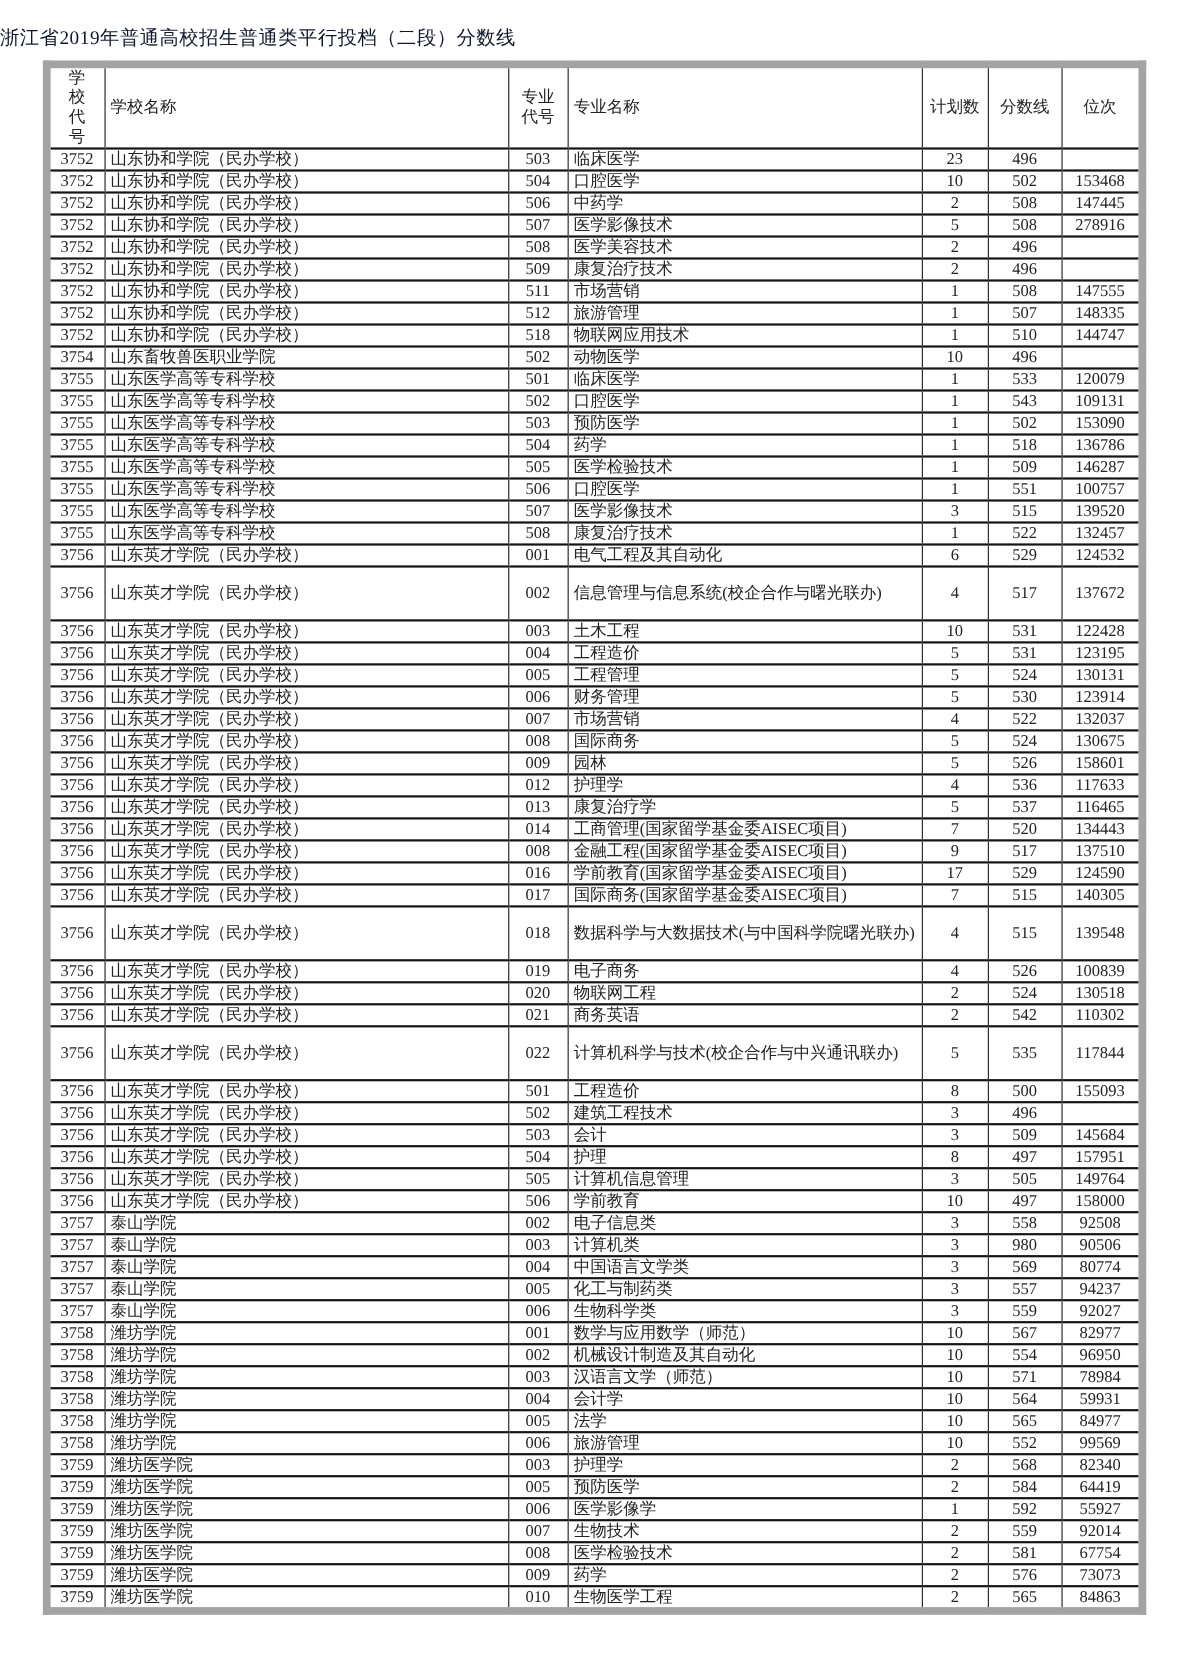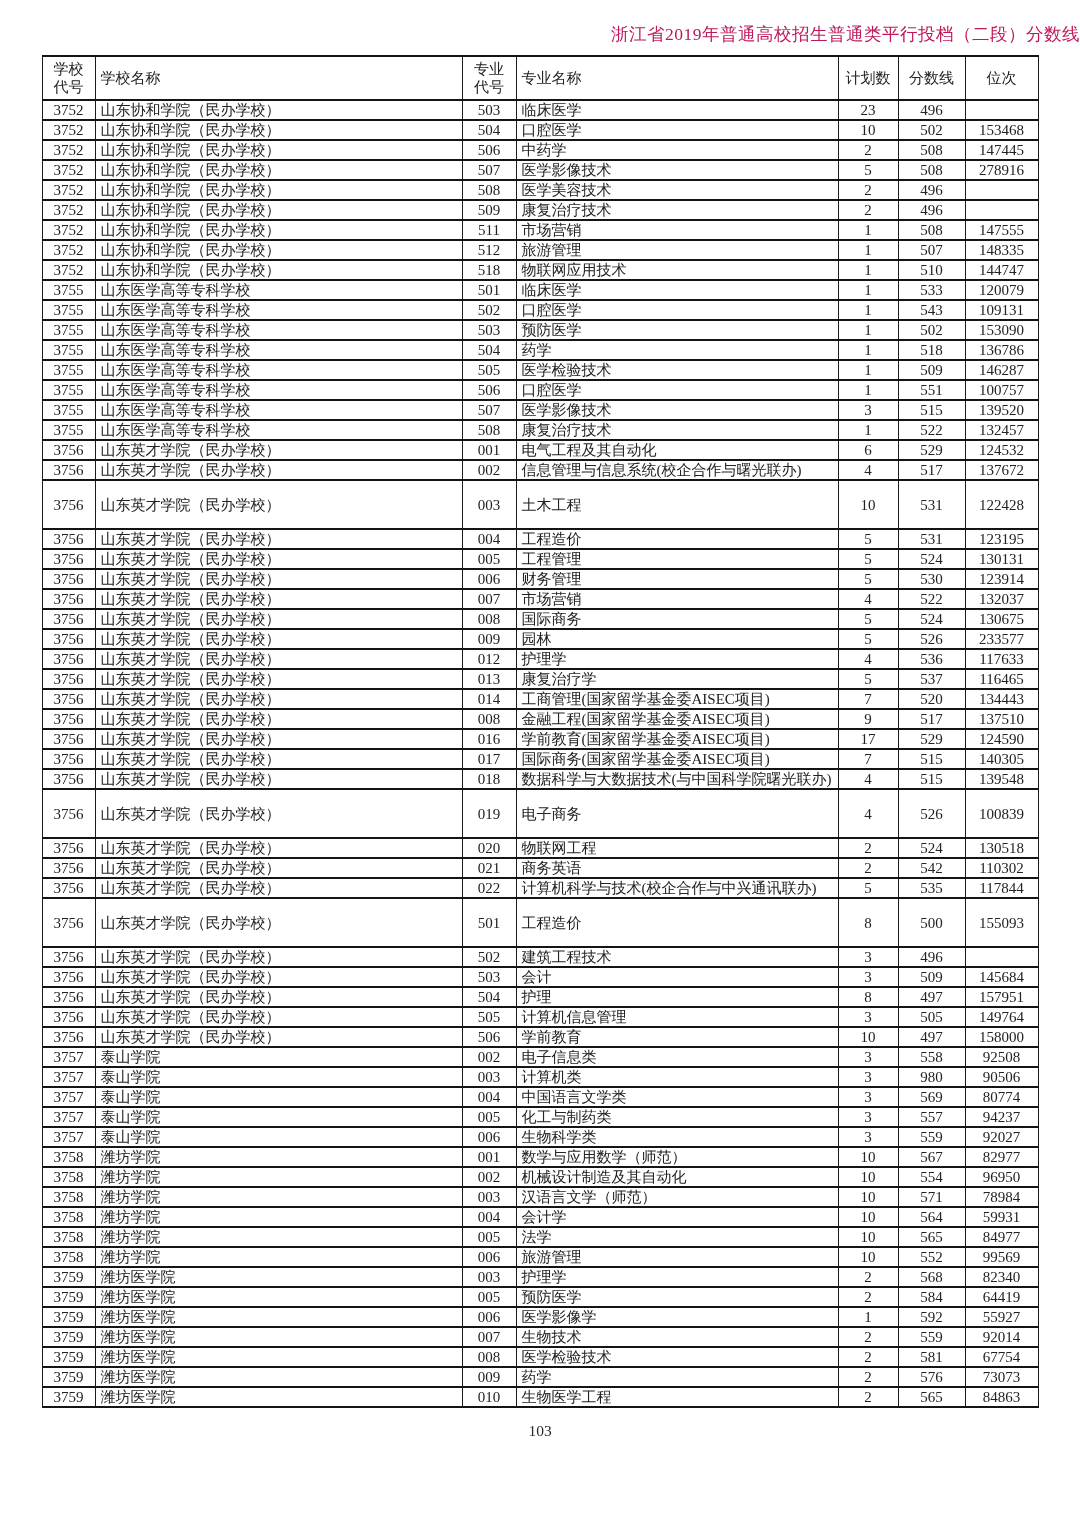--- a/index.html
+++ b/index.html
@@ -6,32 +6,32 @@
   html, body { width: 1080px; }
   body {
     width: 1080px;
     height: 1527px;
     background: #ffffff;
     font-family: "Liberation Serif", "DejaVu Serif", serif;
     color: #1e1e1e;
     position: relative;
   }
   .title {
-    text-align: right;
+    text-align: left;
     padding-top: 22px;
     font-size: 17.5px;
     letter-spacing: 0.5px;
-    color: #be185d;
+    color: #0f172a;
   }
   table.score-table {
     border-collapse: collapse;
     table-layout: fixed;
     width: 996px;
     margin: 9px auto 0;
-    border: 1px solid #a3a3a3;
+    border: 7px solid #a3a3a3;
   }
   .score-table th, .score-table td {
     border-left: 1.5px solid #1a1a1a;
     border-right: 1.5px solid #1a1a1a;
     border-top: 2.5px solid #141414;
     border-bottom: 2.5px solid #141414;
     font-size: 15px;
     font-weight: normal;
     line-height: 1.2;
     padding: 0 5px;
@@ -158,20 +158,29 @@
         <tr>
           <td class="col0">3752</td>
           <td class="col1">山东协和学院（民办学校）</td>
           <td class="col2">518</td>
           <td class="col3">物联网应用技术</td>
           <td class="col4">1</td>
           <td class="col5">510</td>
           <td class="col6">144747</td>
         </tr>
         <tr>
+          <td class="col0">3754</td>
+          <td class="col1">山东畜牧兽医职业学院</td>
+          <td class="col2">502</td>
+          <td class="col3">动物医学</td>
+          <td class="col4">10</td>
+          <td class="col5">496</td>
+          <td class="col6"></td>
+        </tr>
+        <tr>
           <td class="col0">3755</td>
           <td class="col1">山东医学高等专科学校</td>
           <td class="col2">501</td>
           <td class="col3">临床医学</td>
           <td class="col4">1</td>
           <td class="col5">533</td>
           <td class="col6">120079</td>
         </tr>
         <tr>
           <td class="col0">3755</td>
@@ -308,21 +317,21 @@
           <td class="col5">524</td>
           <td class="col6">130675</td>
         </tr>
         <tr>
           <td class="col0">3756</td>
           <td class="col1">山东英才学院（民办学校）</td>
           <td class="col2">009</td>
           <td class="col3">园林</td>
           <td class="col4">5</td>
           <td class="col5">526</td>
-          <td class="col6">233577</td>
+          <td class="col6">158601</td>
         </tr>
         <tr>
           <td class="col0">3756</td>
           <td class="col1">山东英才学院（民办学校）</td>
           <td class="col2">012</td>
           <td class="col3">护理学</td>
           <td class="col4">4</td>
           <td class="col5">536</td>
           <td class="col6">117633</td>
         </tr>
@@ -628,14 +637,13 @@
           <td class="col1">潍坊医学院</td>
           <td class="col2">010</td>
           <td class="col3">生物医学工程</td>
           <td class="col4">2</td>
           <td class="col5">565</td>
           <td class="col6">84863</td>
         </tr>
       </tbody>
   </table>
 
-  <div class="page-number">103</div>
 </div>
 
 </body></html>

